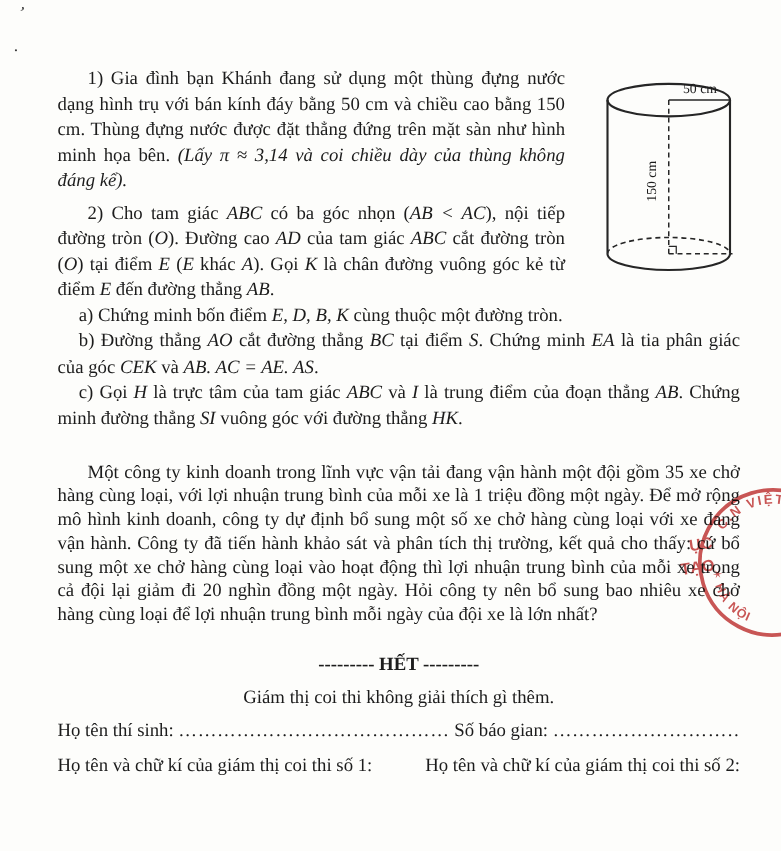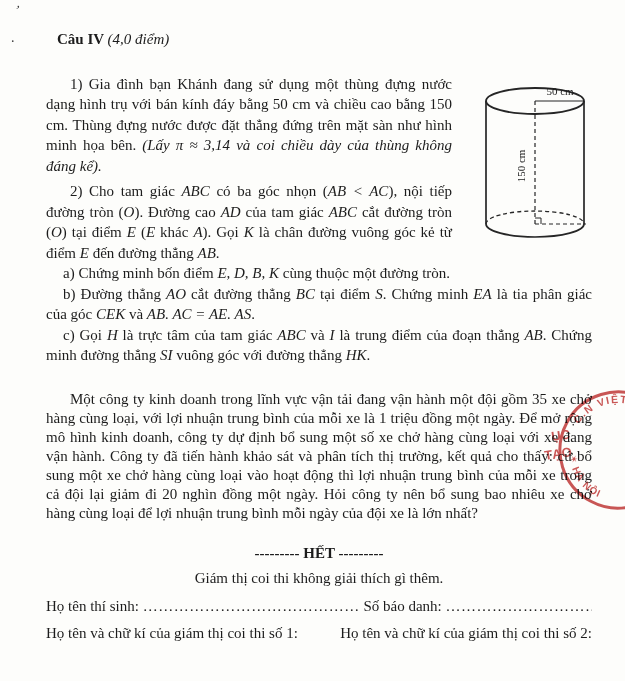--- a/index.html
+++ b/index.html
@@ -39,21 +39,20 @@
   .stamp-text{font-family:"Liberation Sans","DejaVu Sans",sans-serif;font-weight:bold;}
 </style>
 </head>
 <body>
 
 <span id="artifact-1" class="artifact">ʼ</span>
 <span id="artifact-2" class="artifact">.</span>
 
 <div class="page">
 
-  <p class="heading"><span style="font-weight: bold;">Câu IV </span><span style="font-style: italic;">(4,0 điểm)</span></p>
 
   <div>
     <div class="figure-float">
       <svg width="132" height="172" viewBox="0 0 132 172">
 
         <ellipse class="cyl-stroke" cx="75" cy="21" rx="49" ry="13" stroke-width="1.8"></ellipse>
         <line class="cyl-stroke" x1="26" y1="21" x2="26" y2="144" stroke-width="1.7"></line>
         <line class="cyl-stroke" x1="124" y1="21" x2="124" y2="144" stroke-width="1.7"></line>
         <path class="cyl-stroke" d="M 26,144 A 49 13 0 0 0 124,144" stroke-width="1.7"></path>
         <path class="cyl-stroke" d="M 26,144 A 49 13 0 0 1 124,144" stroke-width="1.3" stroke-dasharray="4 3"></path>
@@ -75,21 +74,21 @@
   <p class="ind-sm"><span>a)  Chứng minh bốn điểm </span><span style="font-style: italic;">E, D, B, K</span><span> cùng thuộc một đường tròn.</span></p>
   <p class="ind-sm"><span>b)  Đường thẳng </span><span style="font-style: italic;">AO</span><span> cắt đường thẳng </span><span style="font-style: italic;">BC</span><span> tại điểm </span><span style="font-style: italic;">S</span><span>. Chứng minh </span><span style="font-style: italic;">EA</span><span> là tia phân giác của góc </span><span style="font-style: italic;">CEK</span><span> và </span><span style="font-style: italic;">AB. AC = AE. AS</span><span>.</span></p>
   <p class="ind-sm"><span>c)  Gọi </span><span style="font-style: italic;">H</span><span> là trực tâm của tam giác </span><span style="font-style: italic;">ABC</span><span> và </span><span style="font-style: italic;">I</span><span> là trung điểm của đoạn thẳng </span><span style="font-style: italic;">AB</span><span>. Chứng minh đường thẳng </span><span style="font-style: italic;">SI</span><span> vuông góc với đường thẳng </span><span style="font-style: italic;">HK</span><span>.</span></p>
 
   <p class="ind cauV-p"><span>Một công ty kinh doanh trong lĩnh vực vận tải đang vận hành một đội gồm 35 xe chở hàng cùng loại, với lợi nhuận trung bình của mỗi xe là 1 triệu đồng một ngày. Để mở rộng mô hình kinh doanh, công ty dự định bổ sung một số xe chở hàng cùng loại với xe đang vận hành. Công ty đã tiến hành khảo sát và phân tích thị trường, kết quả cho thấy: cứ bổ sung một xe chở hàng cùng loại vào hoạt động thì lợi nhuận trung bình của mỗi xe trong cả đội lại giảm đi 20 nghìn đồng một ngày. Hỏi công ty nên bổ sung bao nhiêu xe chở hàng cùng loại để lợi nhuận trung bình mỗi ngày của đội xe là lớn nhất?</span></p>
 
   <p class="het">--------- HẾT ---------</p>
   <p class="exam-note">Giám thị coi thi không giải thích gì thêm.</p>
 
   <p class="footer-line">
-    <span>Họ tên thí sinh: </span><span class="dots">……………………………………</span><span> Số báo danh: </span><span class="dots">…………………………</span>
+    <span>Họ tên thí sinh: </span><span class="dots">……………………………………</span><span> Số báo gian: </span><span class="dots">…………………………</span>
   </p>
 
   <p class="footer-row2">
     <span>Họ tên và chữ kí của giám thị coi thi số 1:</span>
     <span>Họ tên và chữ kí của giám thị coi thi số 2:</span>
   </p>
 
 </div>
 
 <svg class="stamp-svg" width="82" height="130" viewBox="543 385 82 130">

